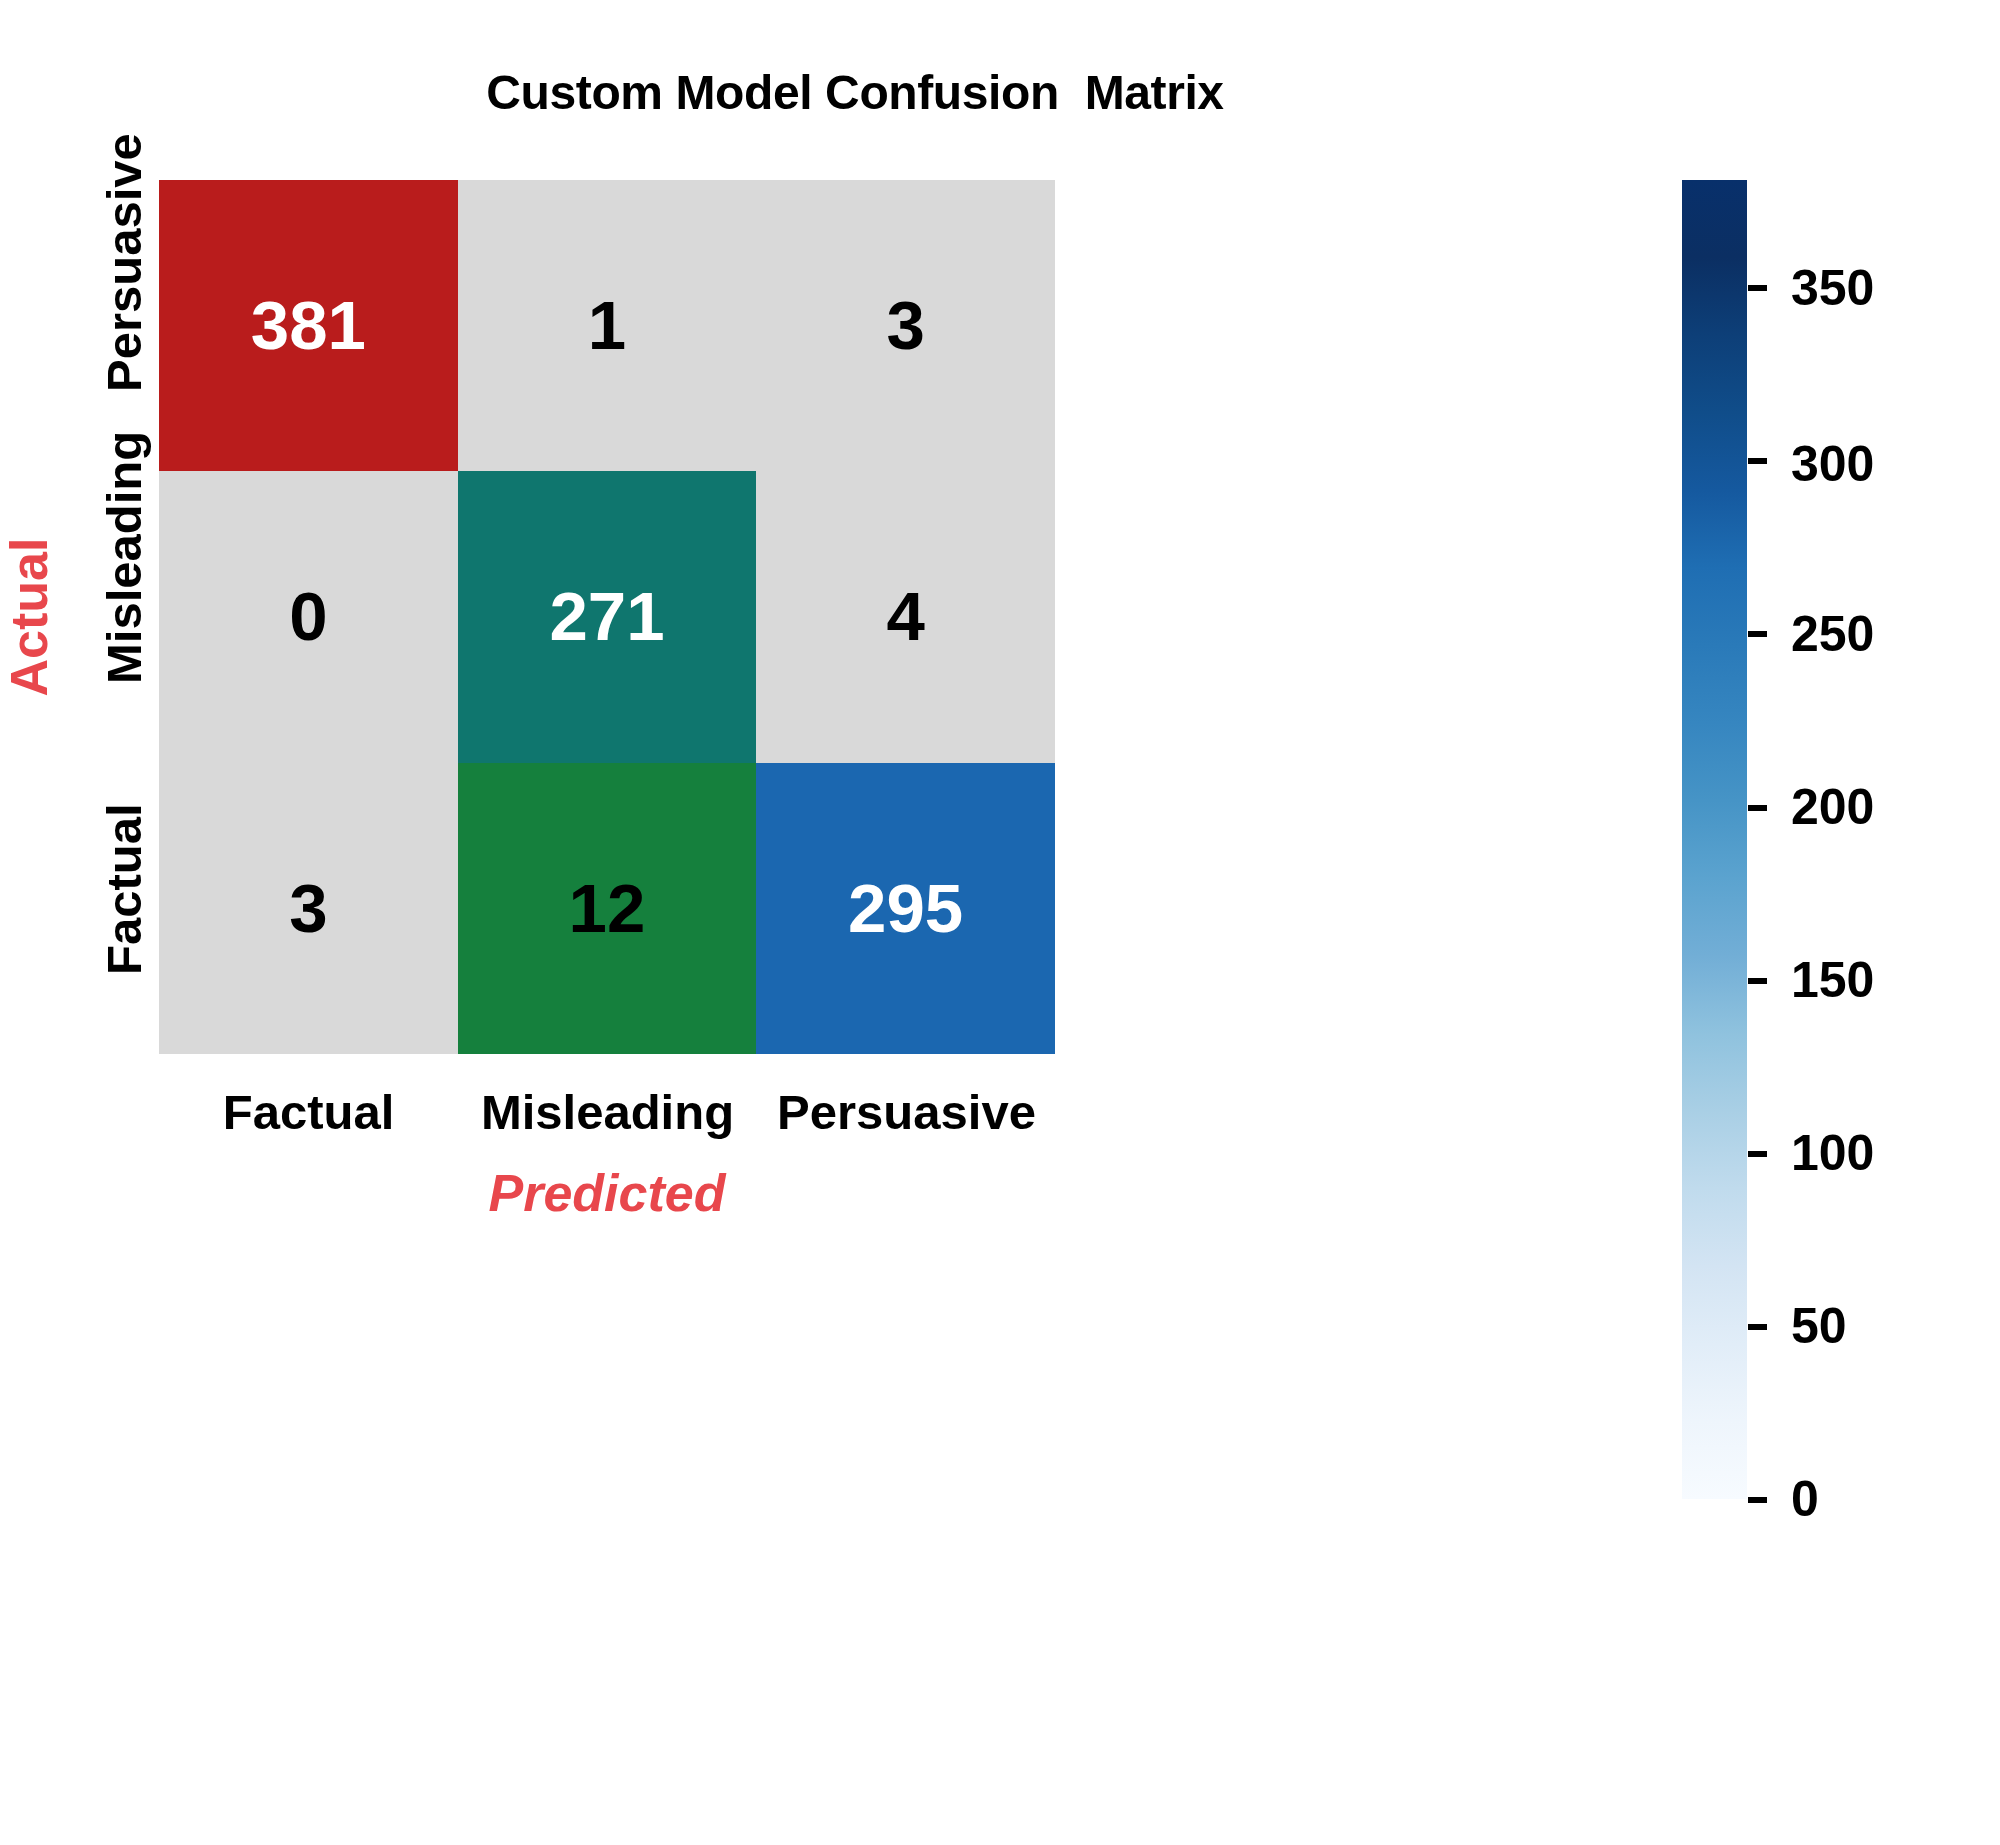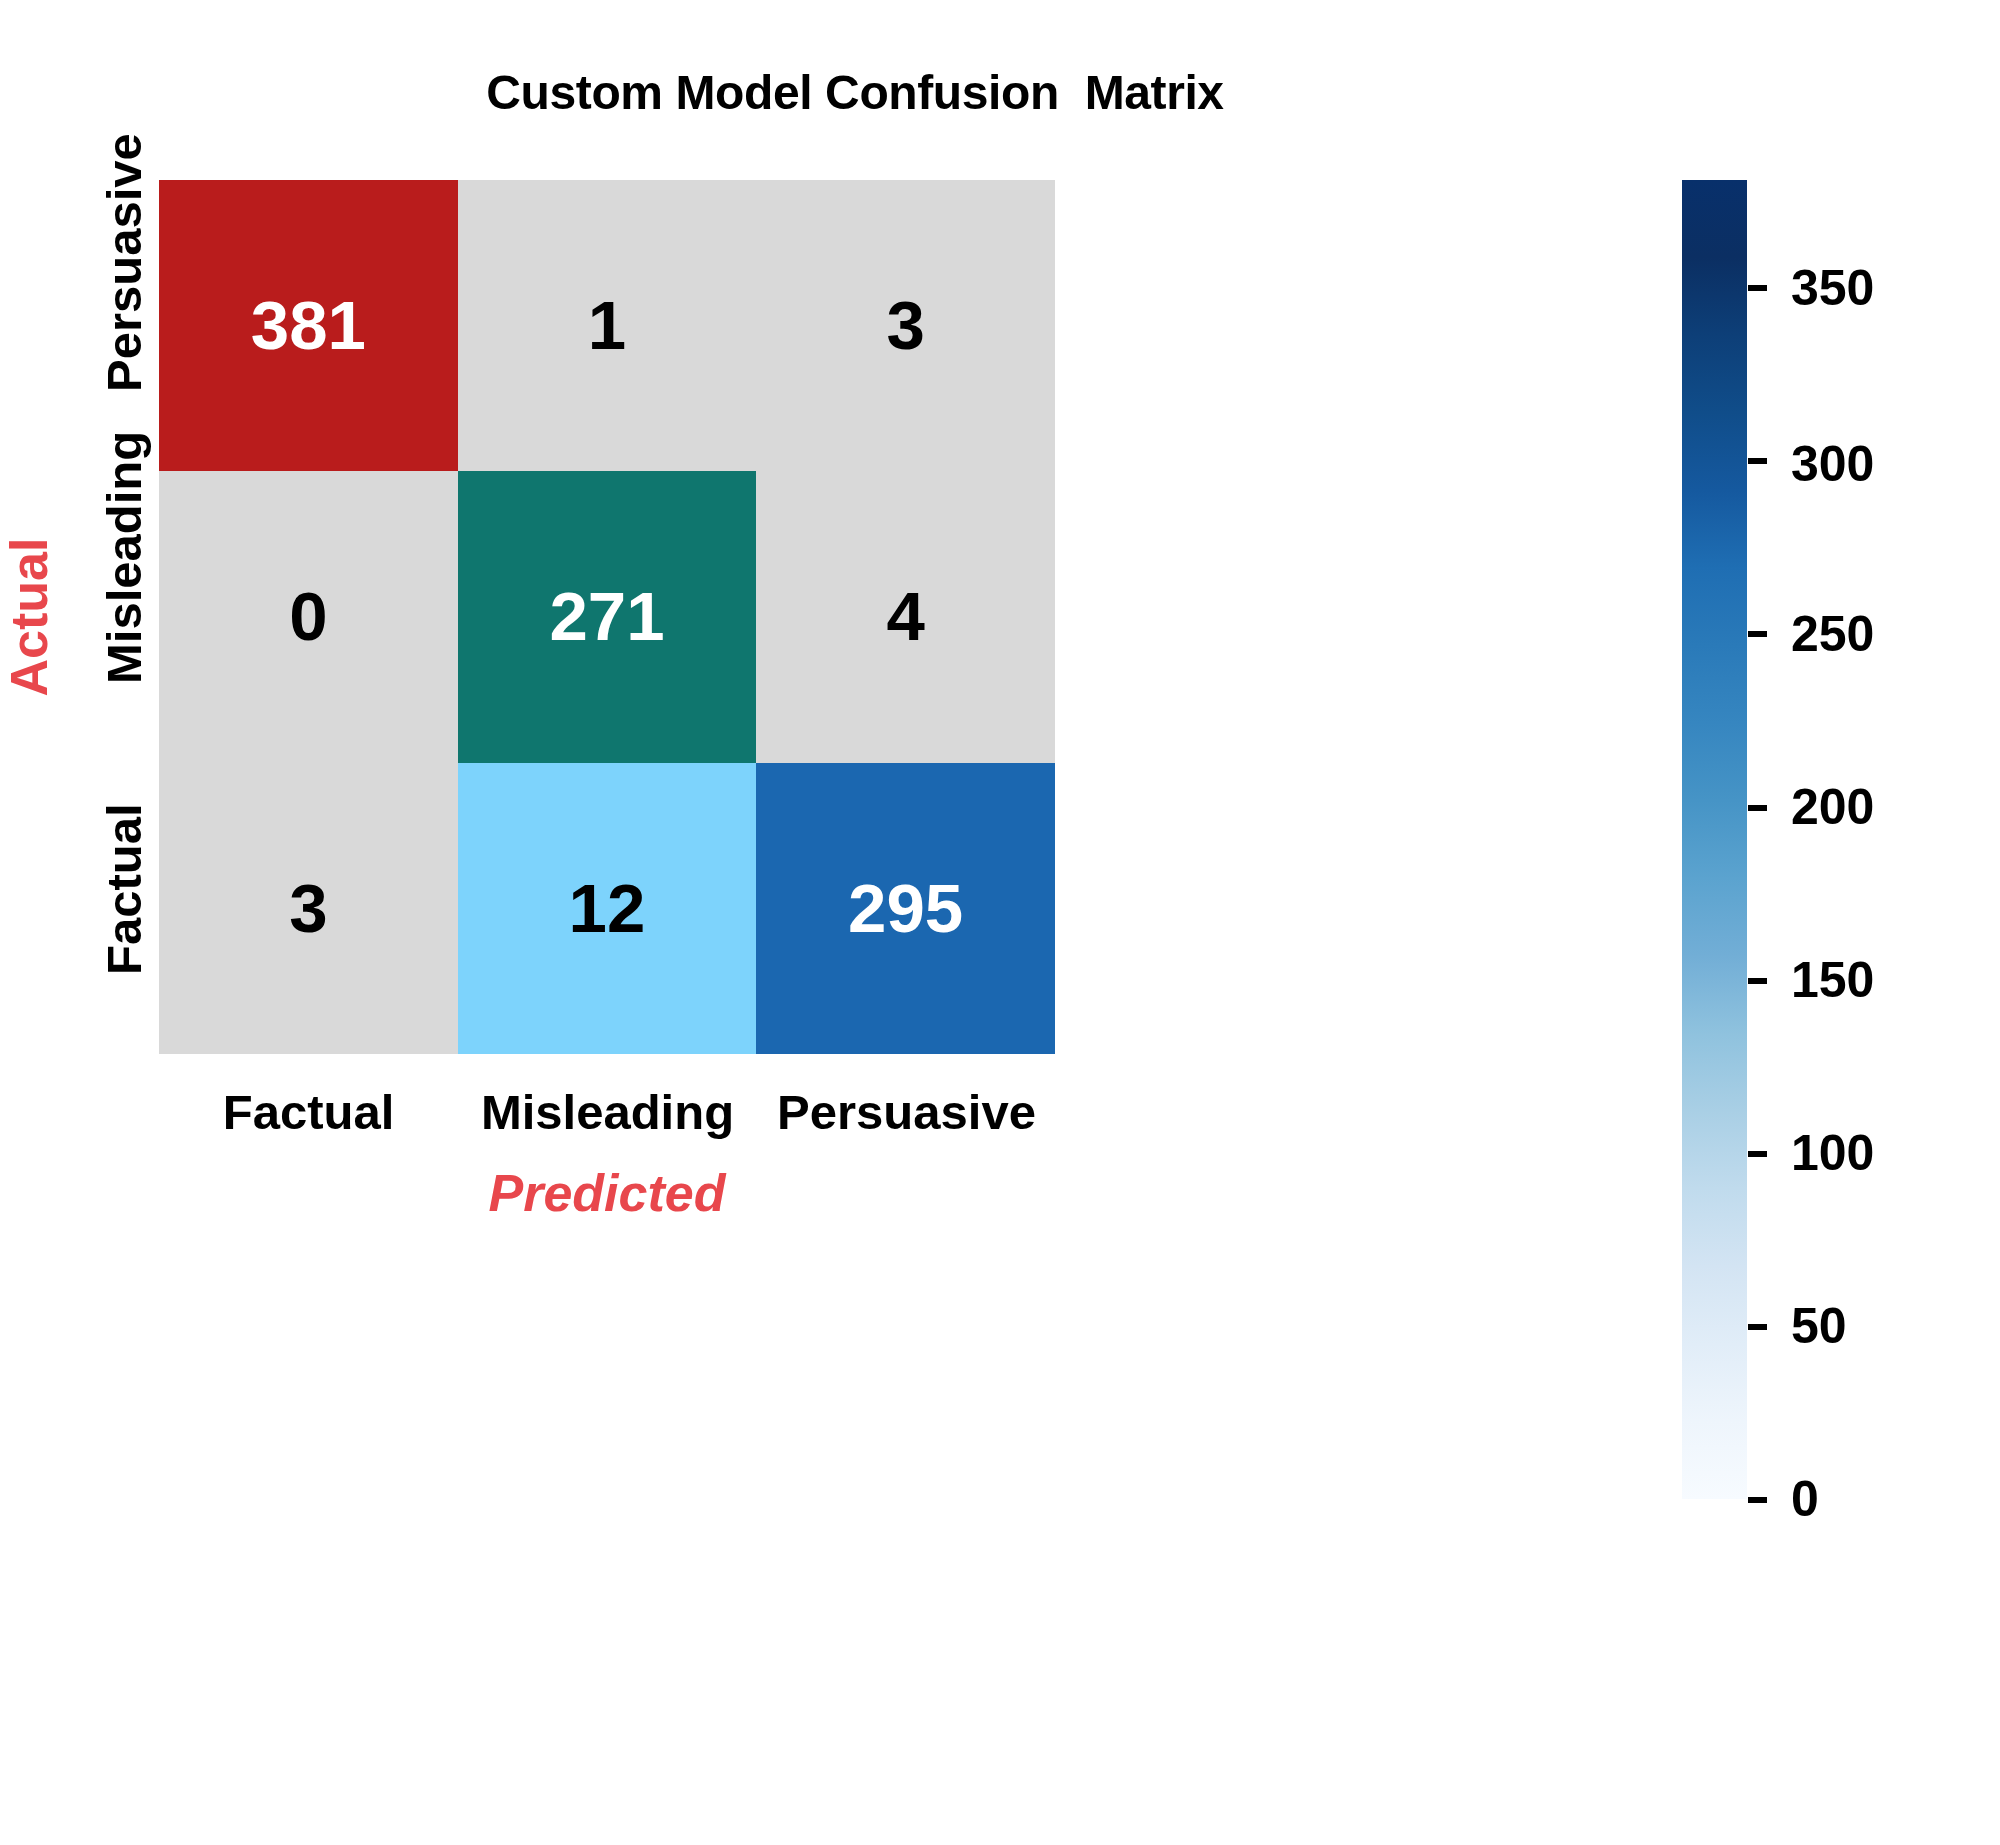--- a/index.html
+++ b/index.html
@@ -142,21 +142,21 @@
   <div class="cell" style="background: #0f766e; color: rgb(255, 255, 255);">
       <span>271</span>
     </div>
   <div class="cell" style="background: rgb(217, 217, 217); color: rgb(0, 0, 0);">
       <span>4</span>
     </div>
 
   <div class="cell" style="background: rgb(217, 217, 217); color: rgb(0, 0, 0);">
       <span>3</span>
     </div>
-  <div class="cell" style="background: #7dd3fc; color: rgb(0, 0, 0);">
+  <div class="cell" style="background: #15803d; color: rgb(0, 0, 0);">
       <span>12</span>
     </div>
   <div class="cell" style="background: rgb(27, 103, 176); color: rgb(255, 255, 255);">
       <span>295</span>
     </div>
 </div>
 
 <div class="xtick" id="xtick0" style="left: 159px; width: 299px; top: 1084px;">Factual</div>
 <div class="xtick" id="xtick1" style="left: 458px; width: 299px; top: 1084px;">Misleading</div>
 <div class="xtick" id="xtick2" style="left: 757px; width: 299px; top: 1084px;">Persuasive</div>

